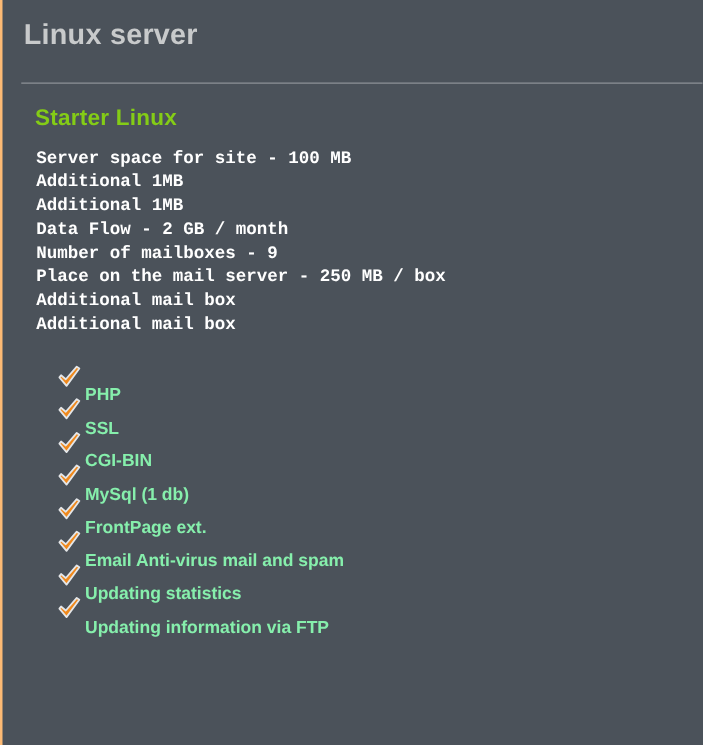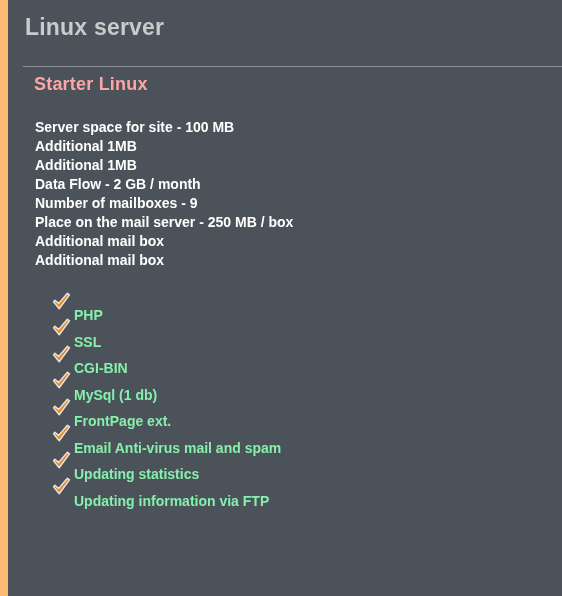--- a/index.html
+++ b/index.html
@@ -15,21 +15,21 @@
     overflow: hidden;
     -webkit-font-smoothing: antialiased;
   }
 
   #panel {
     position: relative;
     width: 562px;
     height: 596px;
     box-sizing: border-box;
     background: #4b525a;
-    border-left: 8px solid #fdba74;
+    border-left: 2px solid #fdba74;
   }
 
   
   #panel-title {
     position: absolute;
     left: 17px;
     top: 14px;
     font-size: 23px;
     font-weight: bold;
     color: #c8cacb;
@@ -44,43 +44,44 @@
     top: 66px;
     right: 0;
     height: 1px;
     background: #8d9197;
   }
 
   
   #plan-name {
     position: absolute;
     left: 26px;
-    top: 74px;
+    top: 84px;
     font-size: 18px;
     font-weight: bold;
-    color: #fca5a5;
+    color: #84cc16;
     letter-spacing: 0.2px;
     white-space: nowrap;
   }
 
   
   #spec-list {
     position: absolute;
     left: 27px;
     top: 118px;
     margin: 0;
     padding: 0;
     list-style: none;
   }
   #spec-list li {
     font-size: 14px;
     font-weight: bold;
     color: #ffffff;
     line-height: 19px;
     white-space: nowrap;
+    font-family: Liberation Mono, monospace;
   }
 
   
   #feature-list {
     position: absolute;
     left: 44px;
     top: 288px;
     margin: 0;
     padding: 0;
     list-style: none;

